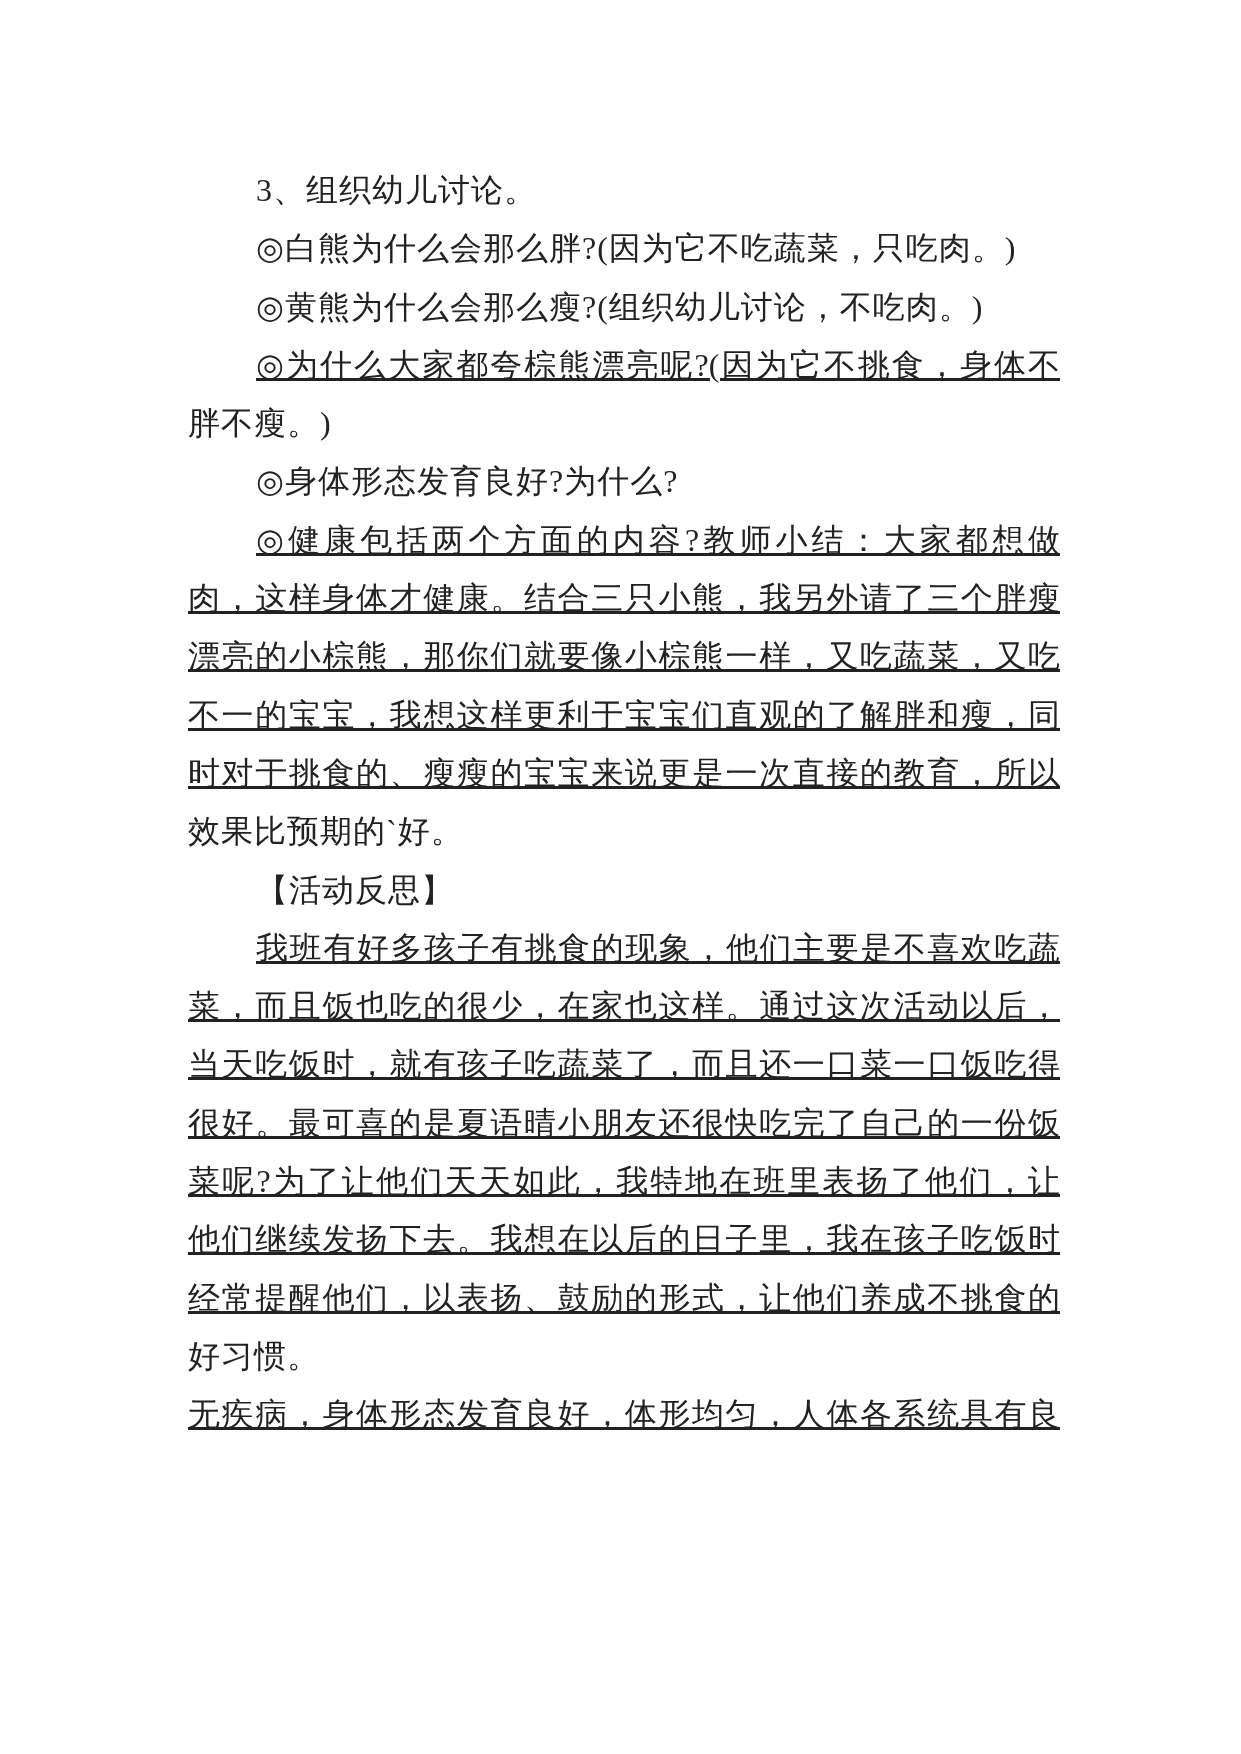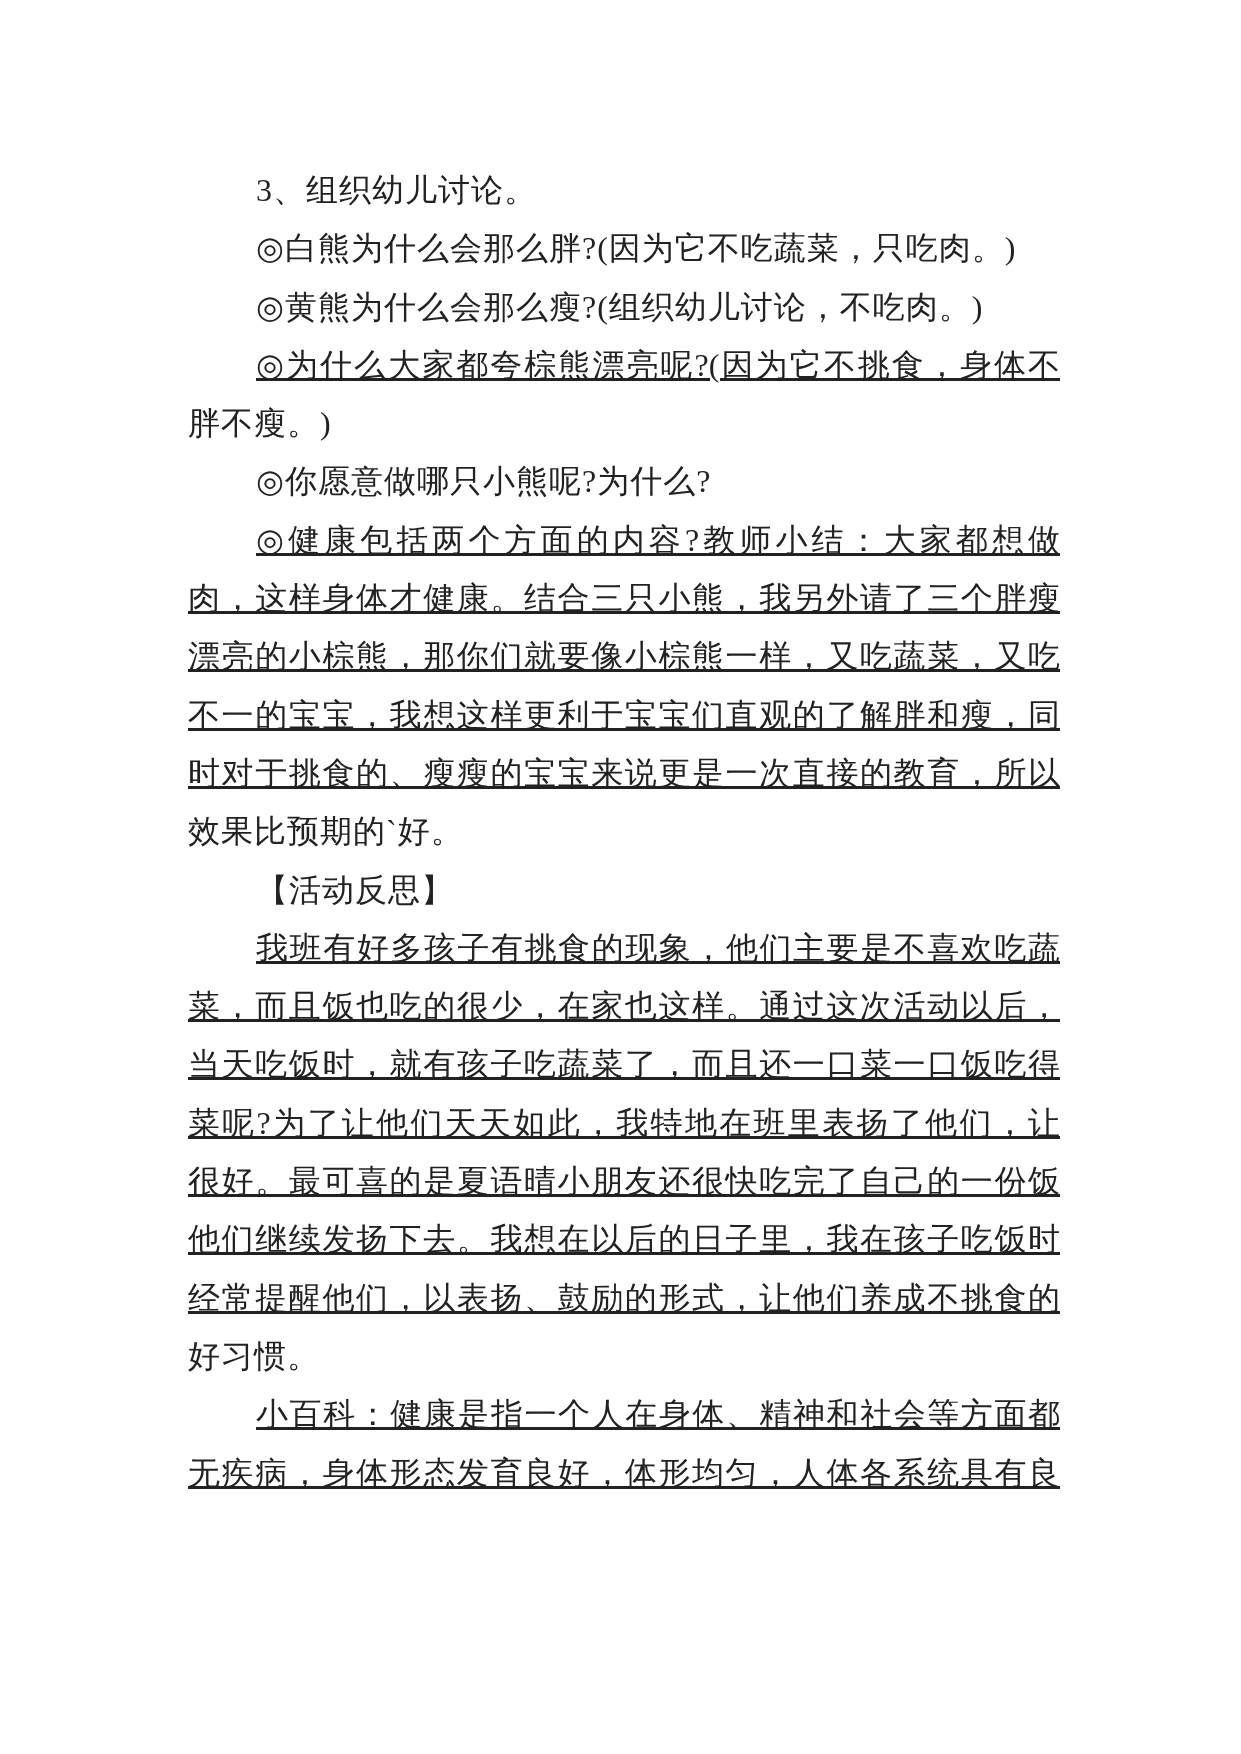--- a/index.html
+++ b/index.html
@@ -52,32 +52,31 @@
 </head>
 <body>
 
 <div class="page">
   <div class="textblock">
     <div class="ln short indent">3、组织幼儿讨论。</div>
     <div class="ln short indent">◎白熊为什么会那么胖?(因为它不吃蔬菜，只吃肉。)</div>
     <div class="ln short indent">◎黄熊为什么会那么瘦?(组织幼儿讨论，不吃肉。)</div>
     <div class="ln just indent">◎为什么大家都夸棕熊漂亮呢?(因为它不挑食，身体不</div>
     <div class="ln short">胖不瘦。)</div>
-    <div class="ln short indent">◎你愿意做哪只小熊呢?为什么?</div>
+    <div class="ln short indent">◎身体形态发育良好?为什么?</div>
     <div class="ln just indent">◎健康包括两个方面的内容?教师小结：大家都想做</div>
     <div class="ln just">肉，这样身体才健康。结合三只小熊，我另外请了三个胖瘦</div>
     <div class="ln just">漂亮的小棕熊，那你们就要像小棕熊一样，又吃蔬菜，又吃</div>
     <div class="ln just">不一的宝宝，我想这样更利于宝宝们直观的了解胖和瘦，同</div>
     <div class="ln just">时对于挑食的、瘦瘦的宝宝来说更是一次直接的教育，所以</div>
     <div class="ln short">效果比预期的`好。</div>
     <div class="ln short indent">【活动反思】</div>
     <div class="ln just indent">我班有好多孩子有挑食的现象，他们主要是不喜欢吃蔬</div>
     <div class="ln just">菜，而且饭也吃的很少，在家也这样。通过这次活动以后，</div>
     <div class="ln just">当天吃饭时，就有孩子吃蔬菜了，而且还一口菜一口饭吃得</div>
+    <div class="ln just">很好。最可喜的是夏语晴小朋友还很快吃完了自己的一份饭</div>
     <div class="ln just">菜呢?为了让他们天天如此，我特地在班里表扬了他们，让</div>
-    <div class="ln just">很好。最可喜的是夏语晴小朋友还很快吃完了自己的一份饭</div>
     <div class="ln just">他们继续发扬下去。我想在以后的日子里，我在孩子吃饭时</div>
     <div class="ln just">经常提醒他们，以表扬、鼓励的形式，让他们养成不挑食的</div>
     <div class="ln short">好习惯。</div>
-    <div class="ln just indent">小百科：健康是指一个人在身体、精神和社会等方面都</div>
     <div class="ln just">无疾病，身体形态发育良好，体形均匀，人体各系统具有良</div>
   </div>
 </div>
 
 </body></html>

